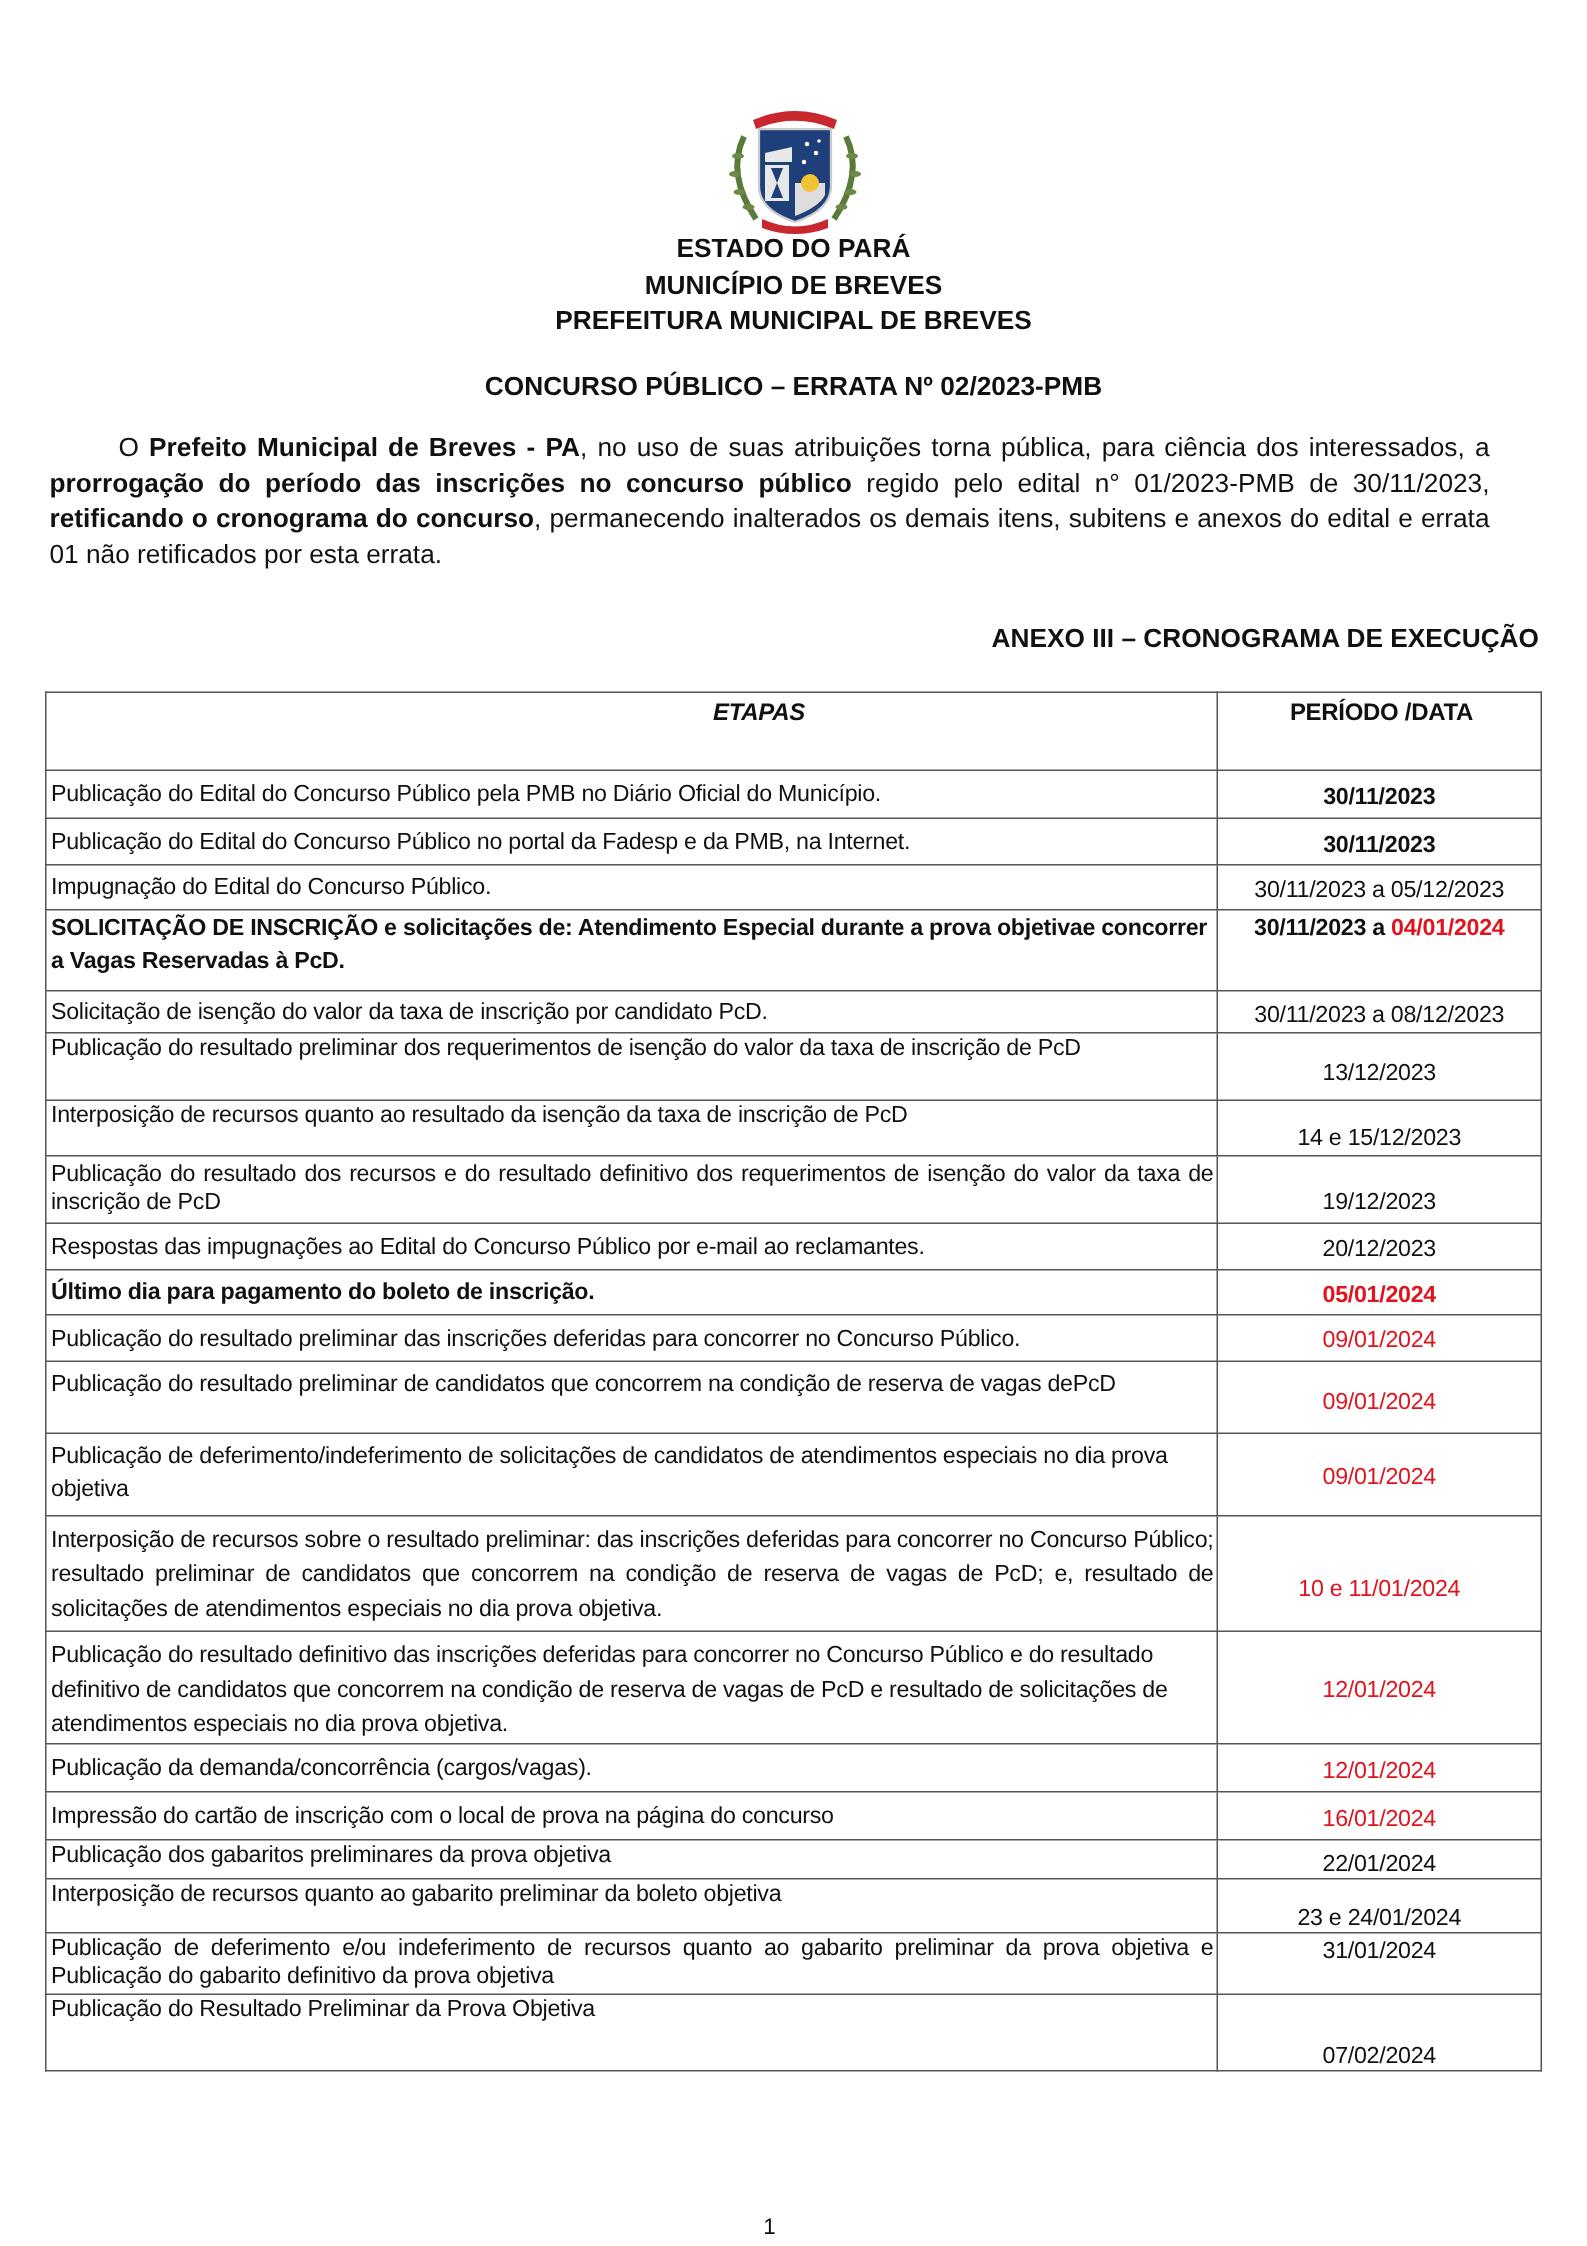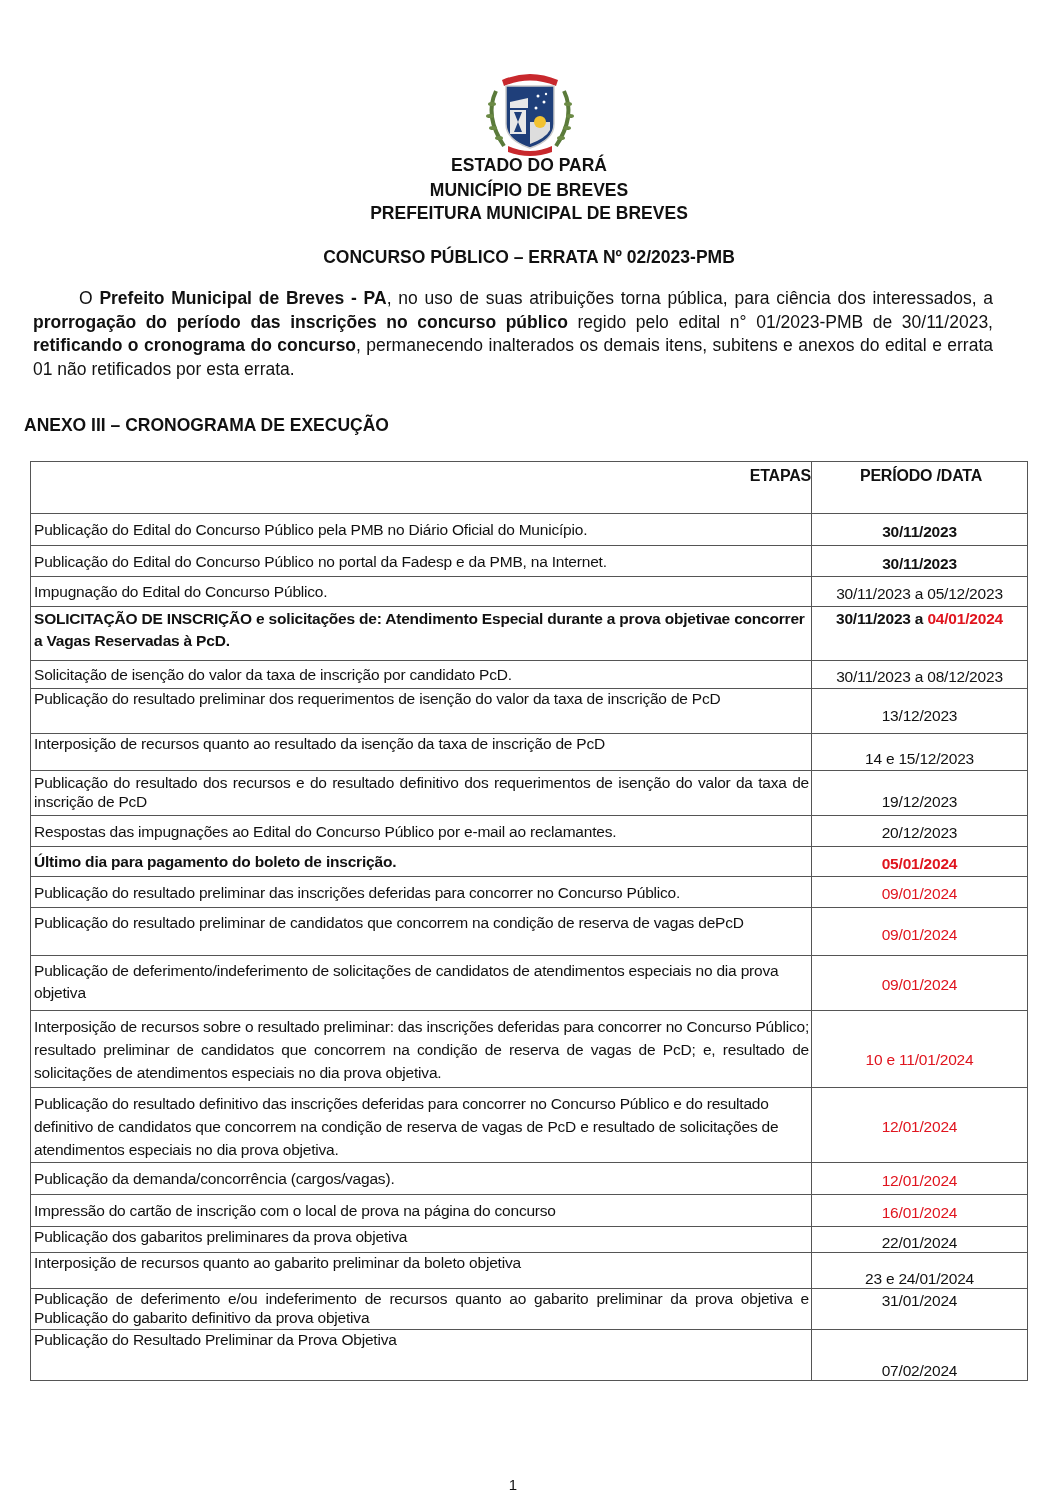--- a/index.html
+++ b/index.html
@@ -14,36 +14,36 @@
     position: absolute; left: 0; width: 1058px; text-align: center;
     font-weight: bold; font-size: 17.5px; line-height: 20px;
   }
   .intro {
     position: absolute; left: 33px; width: 960px; top: 287px;
     font-size: 17.5px; line-height: 23.5px; text-align: justify;
     text-indent: 46px; margin: 0;
   }
   .intro b { font-weight: bold; }
   .annex-title {
-    position: absolute; left: 0; width: 1026px; top: 415px; text-align: left;
-    font-weight: bold; font-size: 17.5px; line-height: 20px; margin-left: 24px;
+    position: absolute; left: 0; width: 1026px; top: 415px; text-align: right;
+    font-weight: bold; font-size: 17.5px; line-height: 20px;
   }
   table.crono {
     position: absolute; left: 30px; top: 461px; width: 997px;
     border-collapse: collapse; table-layout: fixed;
     font-family: "Liberation Sans", sans-serif;
   }
   table.crono td, table.crono th {
     border: 1px solid #555; padding: 0 0 0 3px; font-size: 15.5px;
     line-height: 19px; vertical-align: top; letter-spacing: -0.2px;
   }
   table.crono th {
     font-weight: bold; font-size: 16px; padding-top: 4px; text-align: center;
   }
-  table.crono th.th-etapas { padding-left: 0; text-align: right; }
+  table.crono th.th-etapas { padding-left: 0; text-align: center; font-style: italic; }
   table.crono th.th-etapas span { display: inline-block; margin-left: 170px; }
   table.crono td.date {
     text-align: center; padding: 0; vertical-align: middle;
   }
   td.va-top { vertical-align: top !important; padding-top: 4px !important; }
   td.va-bottom { vertical-align: bottom !important; padding-bottom: 2px !important; }
   .bold { font-weight: bold; }
   .red { color: #e0141e; }
   .just { text-align: justify; text-align-last: left; padding-right: 2px !important; }
   .page-num {

